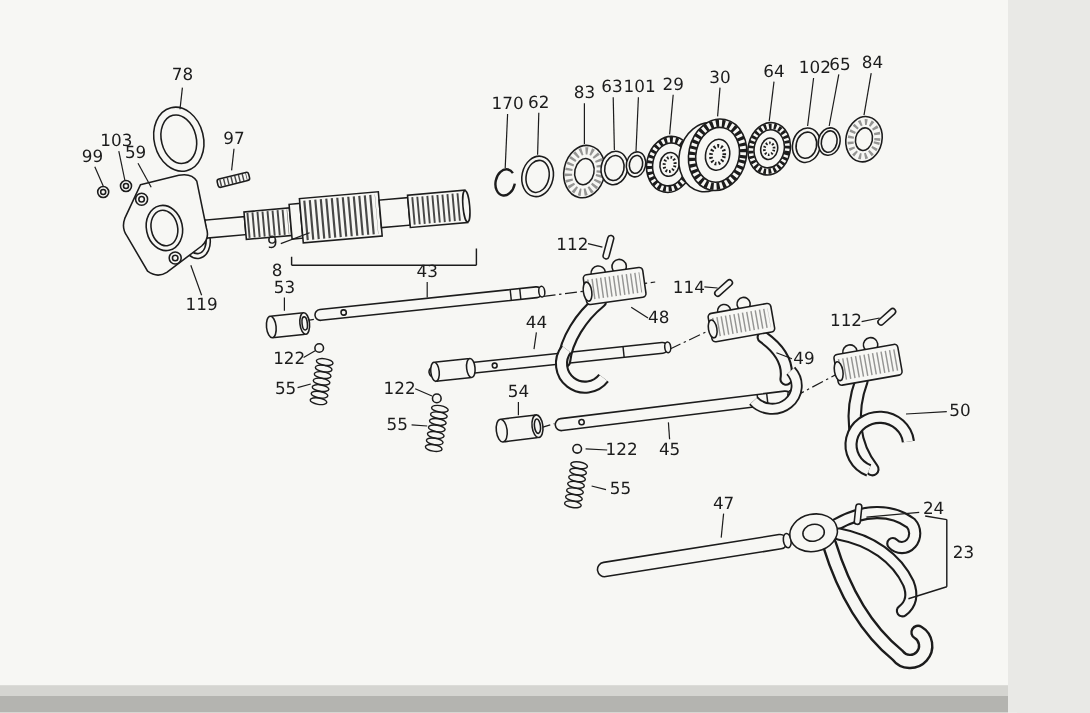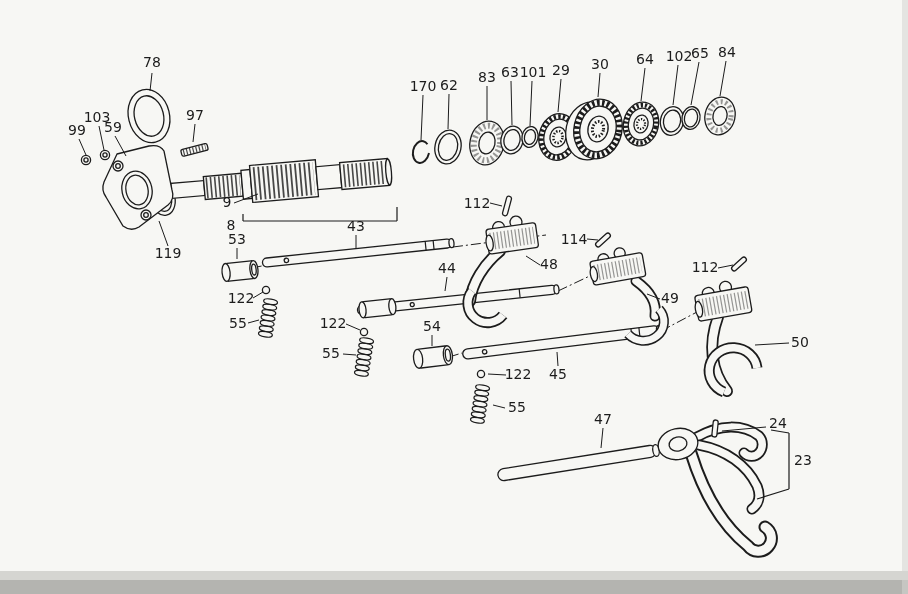--- a/index.html
+++ b/index.html
@@ -2,21 +2,21 @@
 <html style="--ink: #1c1c1c; --paper: #f7f7f4; --edge_shadow: #b4b4b0; --edge_light: #d5d5d1;"><head>
 <meta charset="utf-8">
 <style>
   html,body{margin:0;padding:0}
   body{
     width:908px;height:594px;
     font-family:"DejaVu Sans",sans-serif;
     background:#e9e9e6;
   }
   .stage{
-    position:relative;width:908px;height:594px;overflow:hidden;
+    position:relative;width:840px;height:594px;overflow:hidden;
     background:var(--paper,#f7f7f4);
   }
   svg{display:block}
   .part{fill:var(--paper,#f7f7f4);stroke:var(--ink,#1c1c1c);stroke-width:1.3}
   .ln{fill:none;stroke:var(--ink,#1c1c1c);stroke-width:1.2}
   .teeth{fill:none;stroke:var(--ink,#1c1c1c)}
   .stripes{fill:none;stroke:var(--ink,#1c1c1c);opacity:.8}
   .hatch{fill:none;stroke:var(--ink,#1c1c1c);opacity:.45}
   .dash{fill:none;stroke:var(--ink,#1c1c1c);stroke-width:1;stroke-dasharray:10 3 2 3}
   .lead{stroke:var(--ink,#1c1c1c);stroke-width:1}

